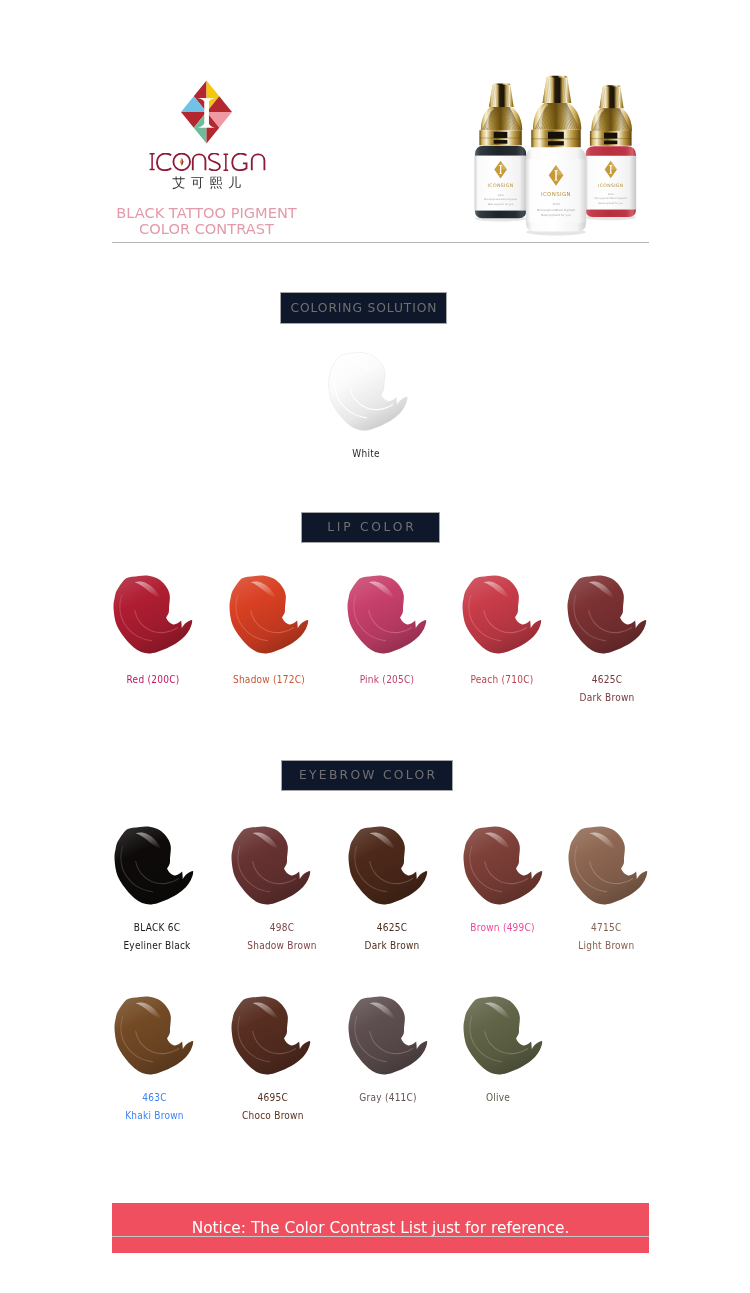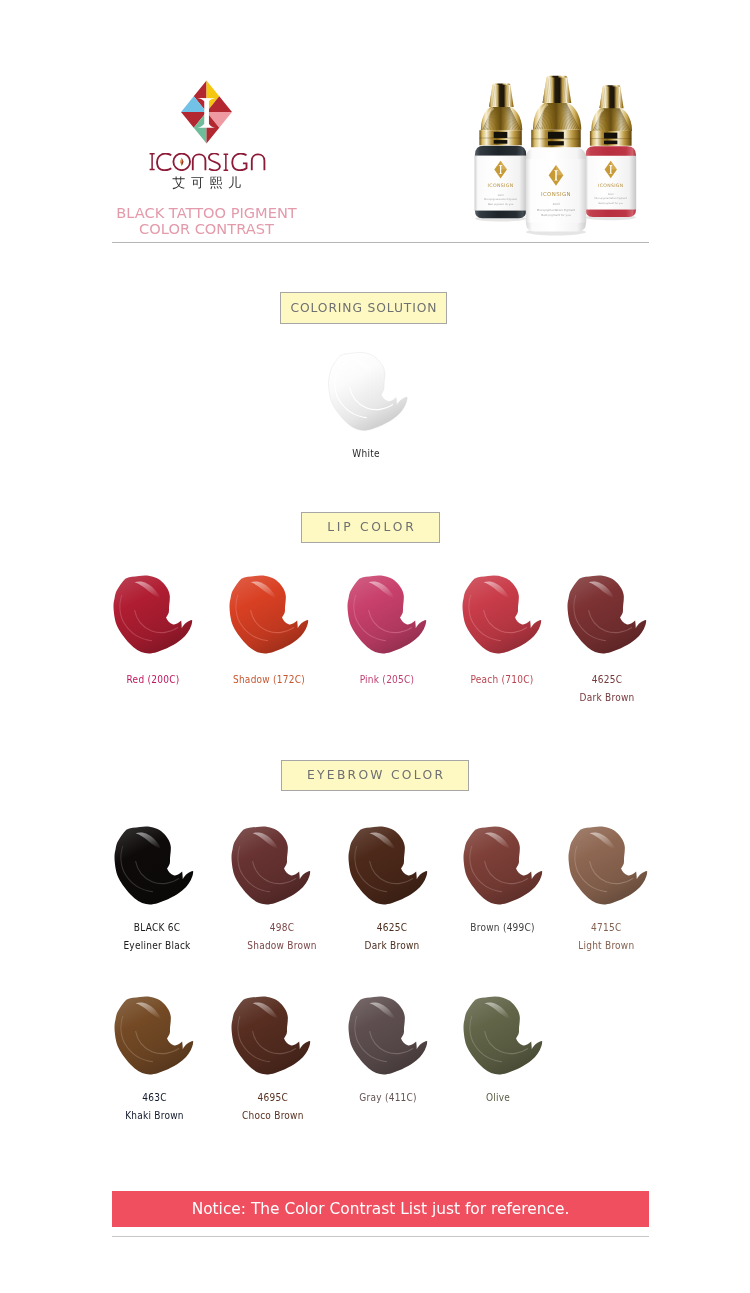--- a/index.html
+++ b/index.html
@@ -10,29 +10,29 @@
 .brandcol{position:absolute;left:107px;top:80px;width:199px;text-align:center;}
 .logo-mark{display:block;margin:0 auto;}
 .logo-word{display:block;margin:9px auto 0;}
 .cn{font-size:13px;letter-spacing:5.6px;color:#2f2f2f;margin:5px 0 0 6px;line-height:13px;}
 .tagline{margin-top:16px;font-size:14.6px;line-height:16.3px;text-align:center;
          white-space:nowrap;color:#e39aab;}
 .bottles{position:absolute;left:458px;top:62px;}
 .hr{position:absolute;left:112px;top:242px;width:537px;height:1px;background:#b5b5b5;}
 
 .sec-title{position:absolute;border:1px solid #a6a6a6;color:#6f7072;
-           font-size:12.3px;text-align:center;background:#fef9c3;
+           font-size:12.3px;text-align:center;background:#0f172a;
            line-height:1;display:flex;align-items:center;justify-content:center;
            white-space:nowrap;}
 .blobwrap{position:absolute;}
 .cname{position:absolute;font-family:"DejaVu Sans Condensed","DejaVu Sans",sans-serif;
        font-size:10px;line-height:17.3px;letter-spacing:0.25px;white-space:nowrap;
        text-align:center;transform:translateX(-50%);}
-.notice{position:absolute;left:112px;width:537px;height:36px;display:flex;
-        align-items:center;justify-content:center;font-size:15.4px;}
+.notice{position:absolute;left:112px;width:537px;height:50px;display:flex;
+        align-items:center;justify-content:center;font-size:15.4px;margin-top:12px;}
 .hr2{position:absolute;left:112px;width:537px;height:1px;background:#c7c7c7;}
 </style>
 </head>
 <body>
 
 <div class="page">
 <div class="brandcol">
  <svg class="logo-mark" width="51" height="64" viewBox="0 0 50 62">
 <polygon points="25,0 25,31 12.5,15.5" fill="#b22730"></polygon>
 <polygon points="12.5,15.5 25,31 0,31" fill="#72c2e8"></polygon>
@@ -328,21 +328,21 @@
         </g>
         <text x="556.00" y="195.96" text-anchor="middle" font-family="DejaVu Sans, sans-serif" font-size="5.40" letter-spacing="0.41" fill="#b8913f">ICONSIGN</text>
         <text x="556.00" y="205.46" text-anchor="middle" font-family="DejaVu Sans, sans-serif" font-size="2.87" fill="#a2a2a2">10ml</text>
         <text x="556.00" y="210.74" text-anchor="middle" font-family="DejaVu Sans, sans-serif" font-size="2.79" fill="#a2a2a2">Micropigmentation Pigment</text>
         <text x="556.00" y="216.49" text-anchor="middle" font-family="DejaVu Sans, sans-serif" font-size="2.79" fill="#a2a2a2">Best pigment for you</text>
       </g>
     </svg>
     <div class="hr"></div>
 <div class="sec-title" style="left:280px;top:292px;width:167px;height:32px;letter-spacing:0.87px;text-indent:0.87px;">COLORING SOLUTION</div>
 <div class="sec-title" style="left:301px;top:512px;width:139px;height:31px;letter-spacing:2.71px;text-indent:2.71px;">LIP COLOR</div>
-<div class="sec-title" style="left:281px;top:760px;width:188px;height:31px;letter-spacing:2.27px;text-indent:2.27px;">EYEBROW COLOR</div>
+<div class="sec-title" style="left:281px;top:760px;width:172px;height:31px;letter-spacing:2.27px;text-indent:2.27px;">EYEBROW COLOR</div>
 <div class="blobwrap" style="left:328px;top:351px;"><svg class="blob" width="80" height="80" viewBox="2.2 0.1 92.0 99.4" preserveAspectRatio="none">
         <defs>
           <linearGradient id="bg1" x1="0.2" y1="0.02" x2="0.7" y2="0.98">
             <stop offset="0" stop-color="#ffffff"></stop>
             <stop offset="0.30" stop-color="#fbfbfb"></stop>
             <stop offset="0.72" stop-color="#e7e7e7"></stop>
             <stop offset="1" stop-color="#c9c9c9"></stop>
           </linearGradient>
           <linearGradient id="bh1" x1="0.1" y1="0" x2="0.9" y2="1">
             <stop offset="0" stop-color="#ffffff" stop-opacity="0.55"></stop>
@@ -540,21 +540,21 @@
           <linearGradient id="bh10" x1="0.1" y1="0" x2="0.9" y2="1">
             <stop offset="0" stop-color="#ffffff" stop-opacity="0.55"></stop>
             <stop offset="1" stop-color="#ffffff" stop-opacity="0.02"></stop>
           </linearGradient>
         </defs>
         <path fill="url(#bg10)" d="M 32 2.5 C 42.5 0.4 52.5 3.4 58.5 9.6 C 64.4 15.7 67.6 22.3 67.6 28.5 C 67.6 35.4 66.3 40.5 66.6 45 C 66.8 49.2 64.6 51 63.2 54.2 C 64.6 58.2 67.5 61.5 70.8 62.6 C 73.9 63.6 77.4 61.4 80.6 58 C 81.0 61.6 81.2 64.6 81.3 67.4 C 83.8 62.4 88.4 58 93.2 57.4 C 93.4 59.7 92.9 62.1 92.2 64.2 C 90.3 70.2 86.5 76.4 81.0 81.3 C 73.5 88.0 63.0 93.8 53.0 97.0 C 47.5 98.8 43.5 99.4 39.0 98.4 C 33.2 97.1 27.0 93.2 21.5 86.8 C 14.8 79.0 9.0 70.6 6.5 63.8 C 4.2 58.2 3.0 47.6 2.8 41.8 C 2.65 37.2 3.2 33.5 3.9 31 C 4.5 26.3 5.4 22.6 6.7 20.3 C 9.0 16.2 12.4 9.9 16.3 5.9 C 20.5 3.4 26.5 3.2 32 2.5 Z"></path>
         <path fill="url(#bh10)" opacity="1" d="M 27 10.5 C 34 7.5 42.5 10.5 49.5 18.8 C 53.5 23.8 55.5 27 56.5 30 C 53.5 29 48.5 25.8 42.5 20.8 C 35.5 14.8 31 11.5 27 10.5 Z"></path>
         <path fill="none" stroke="#a27570" stroke-opacity="0.6" stroke-width="1.2" d="M 12.5 26 C 8.5 37 9.5 52 15.5 62 C 22.5 74 33.5 81.5 47 83"></path>
         <path fill="none" stroke="#a27570" stroke-opacity="0.6" stroke-width="1.3" d="M 27 45 C 29 56 35 65.5 46 70.5 C 56.5 75 68.5 73 77 66.5"></path>
       </svg></div>
-<div class="cname" style="left:502.6px;top:919.3px;color:#404040;">
+<div class="cname" style="left:502.6px;top:919.3px;color:#ec4899;">
       <div>Brown (499C)</div>
     </div>
 <div class="blobwrap" style="left:568px;top:825px;"><svg class="blob" width="80" height="80" viewBox="2.2 0.1 92.0 99.4" preserveAspectRatio="none">
         <defs>
           <linearGradient id="bg11" x1="0.2" y1="0.02" x2="0.7" y2="0.98">
             <stop offset="0" stop-color="#9d7b68"></stop>
             <stop offset="0.30" stop-color="#8e6752"></stop>
             <stop offset="0.72" stop-color="#7d5b48"></stop>
             <stop offset="1" stop-color="#664a3b"></stop>
           </linearGradient>
@@ -583,21 +583,21 @@
           <linearGradient id="bh12" x1="0.1" y1="0" x2="0.9" y2="1">
             <stop offset="0" stop-color="#ffffff" stop-opacity="0.55"></stop>
             <stop offset="1" stop-color="#ffffff" stop-opacity="0.02"></stop>
           </linearGradient>
         </defs>
         <path fill="url(#bg12)" d="M 32 2.5 C 42.5 0.4 52.5 3.4 58.5 9.6 C 64.4 15.7 67.6 22.3 67.6 28.5 C 67.6 35.4 66.3 40.5 66.6 45 C 66.8 49.2 64.6 51 63.2 54.2 C 64.6 58.2 67.5 61.5 70.8 62.6 C 73.9 63.6 77.4 61.4 80.6 58 C 81.0 61.6 81.2 64.6 81.3 67.4 C 83.8 62.4 88.4 58 93.2 57.4 C 93.4 59.7 92.9 62.1 92.2 64.2 C 90.3 70.2 86.5 76.4 81.0 81.3 C 73.5 88.0 63.0 93.8 53.0 97.0 C 47.5 98.8 43.5 99.4 39.0 98.4 C 33.2 97.1 27.0 93.2 21.5 86.8 C 14.8 79.0 9.0 70.6 6.5 63.8 C 4.2 58.2 3.0 47.6 2.8 41.8 C 2.65 37.2 3.2 33.5 3.9 31 C 4.5 26.3 5.4 22.6 6.7 20.3 C 9.0 16.2 12.4 9.9 16.3 5.9 C 20.5 3.4 26.5 3.2 32 2.5 Z"></path>
         <path fill="url(#bh12)" opacity="1" d="M 27 10.5 C 34 7.5 42.5 10.5 49.5 18.8 C 53.5 23.8 55.5 27 56.5 30 C 53.5 29 48.5 25.8 42.5 20.8 C 35.5 14.8 31 11.5 27 10.5 Z"></path>
         <path fill="none" stroke="#9b7d62" stroke-opacity="0.6" stroke-width="1.2" d="M 12.5 26 C 8.5 37 9.5 52 15.5 62 C 22.5 74 33.5 81.5 47 83"></path>
         <path fill="none" stroke="#9b7d62" stroke-opacity="0.6" stroke-width="1.3" d="M 27 45 C 29 56 35 65.5 46 70.5 C 56.5 75 68.5 73 77 66.5"></path>
       </svg></div>
-<div class="cname" style="left:154.5px;top:1089.3px;color:#0f172a;">
+<div class="cname" style="left:154.5px;top:1089.3px;color:#3b82f6;">
       <div>463C</div>
       <div>Khaki Brown</div>
     </div>
 <div class="blobwrap" style="left:231px;top:995px;"><svg class="blob" width="80" height="80" viewBox="2.2 0.1 92.0 99.4" preserveAspectRatio="none">
         <defs>
           <linearGradient id="bg13" x1="0.2" y1="0.02" x2="0.7" y2="0.98">
             <stop offset="0" stop-color="#6e493e"></stop>
             <stop offset="0.30" stop-color="#582e21"></stop>
             <stop offset="0.72" stop-color="#4d281d"></stop>
             <stop offset="1" stop-color="#3f2118"></stop>

